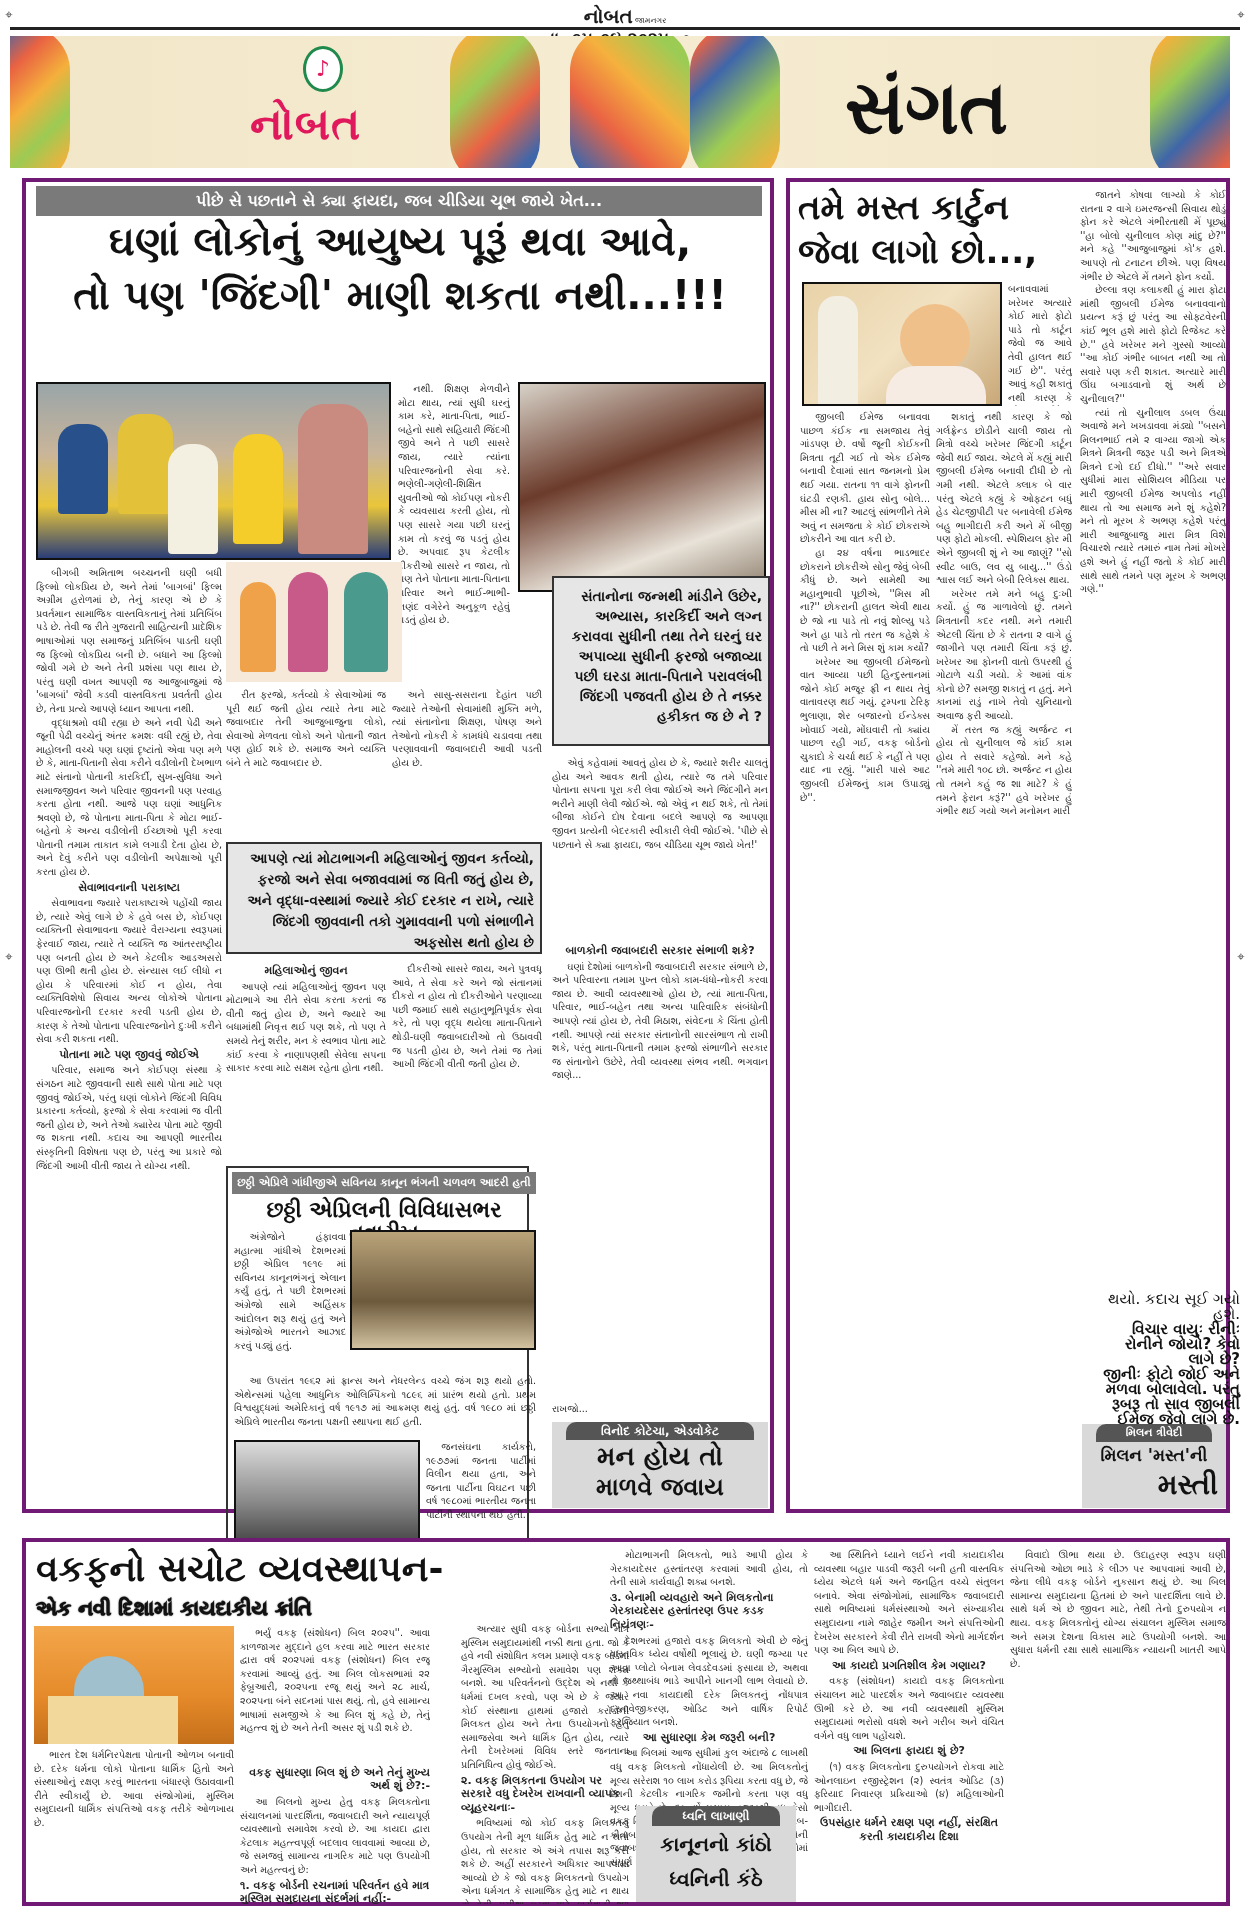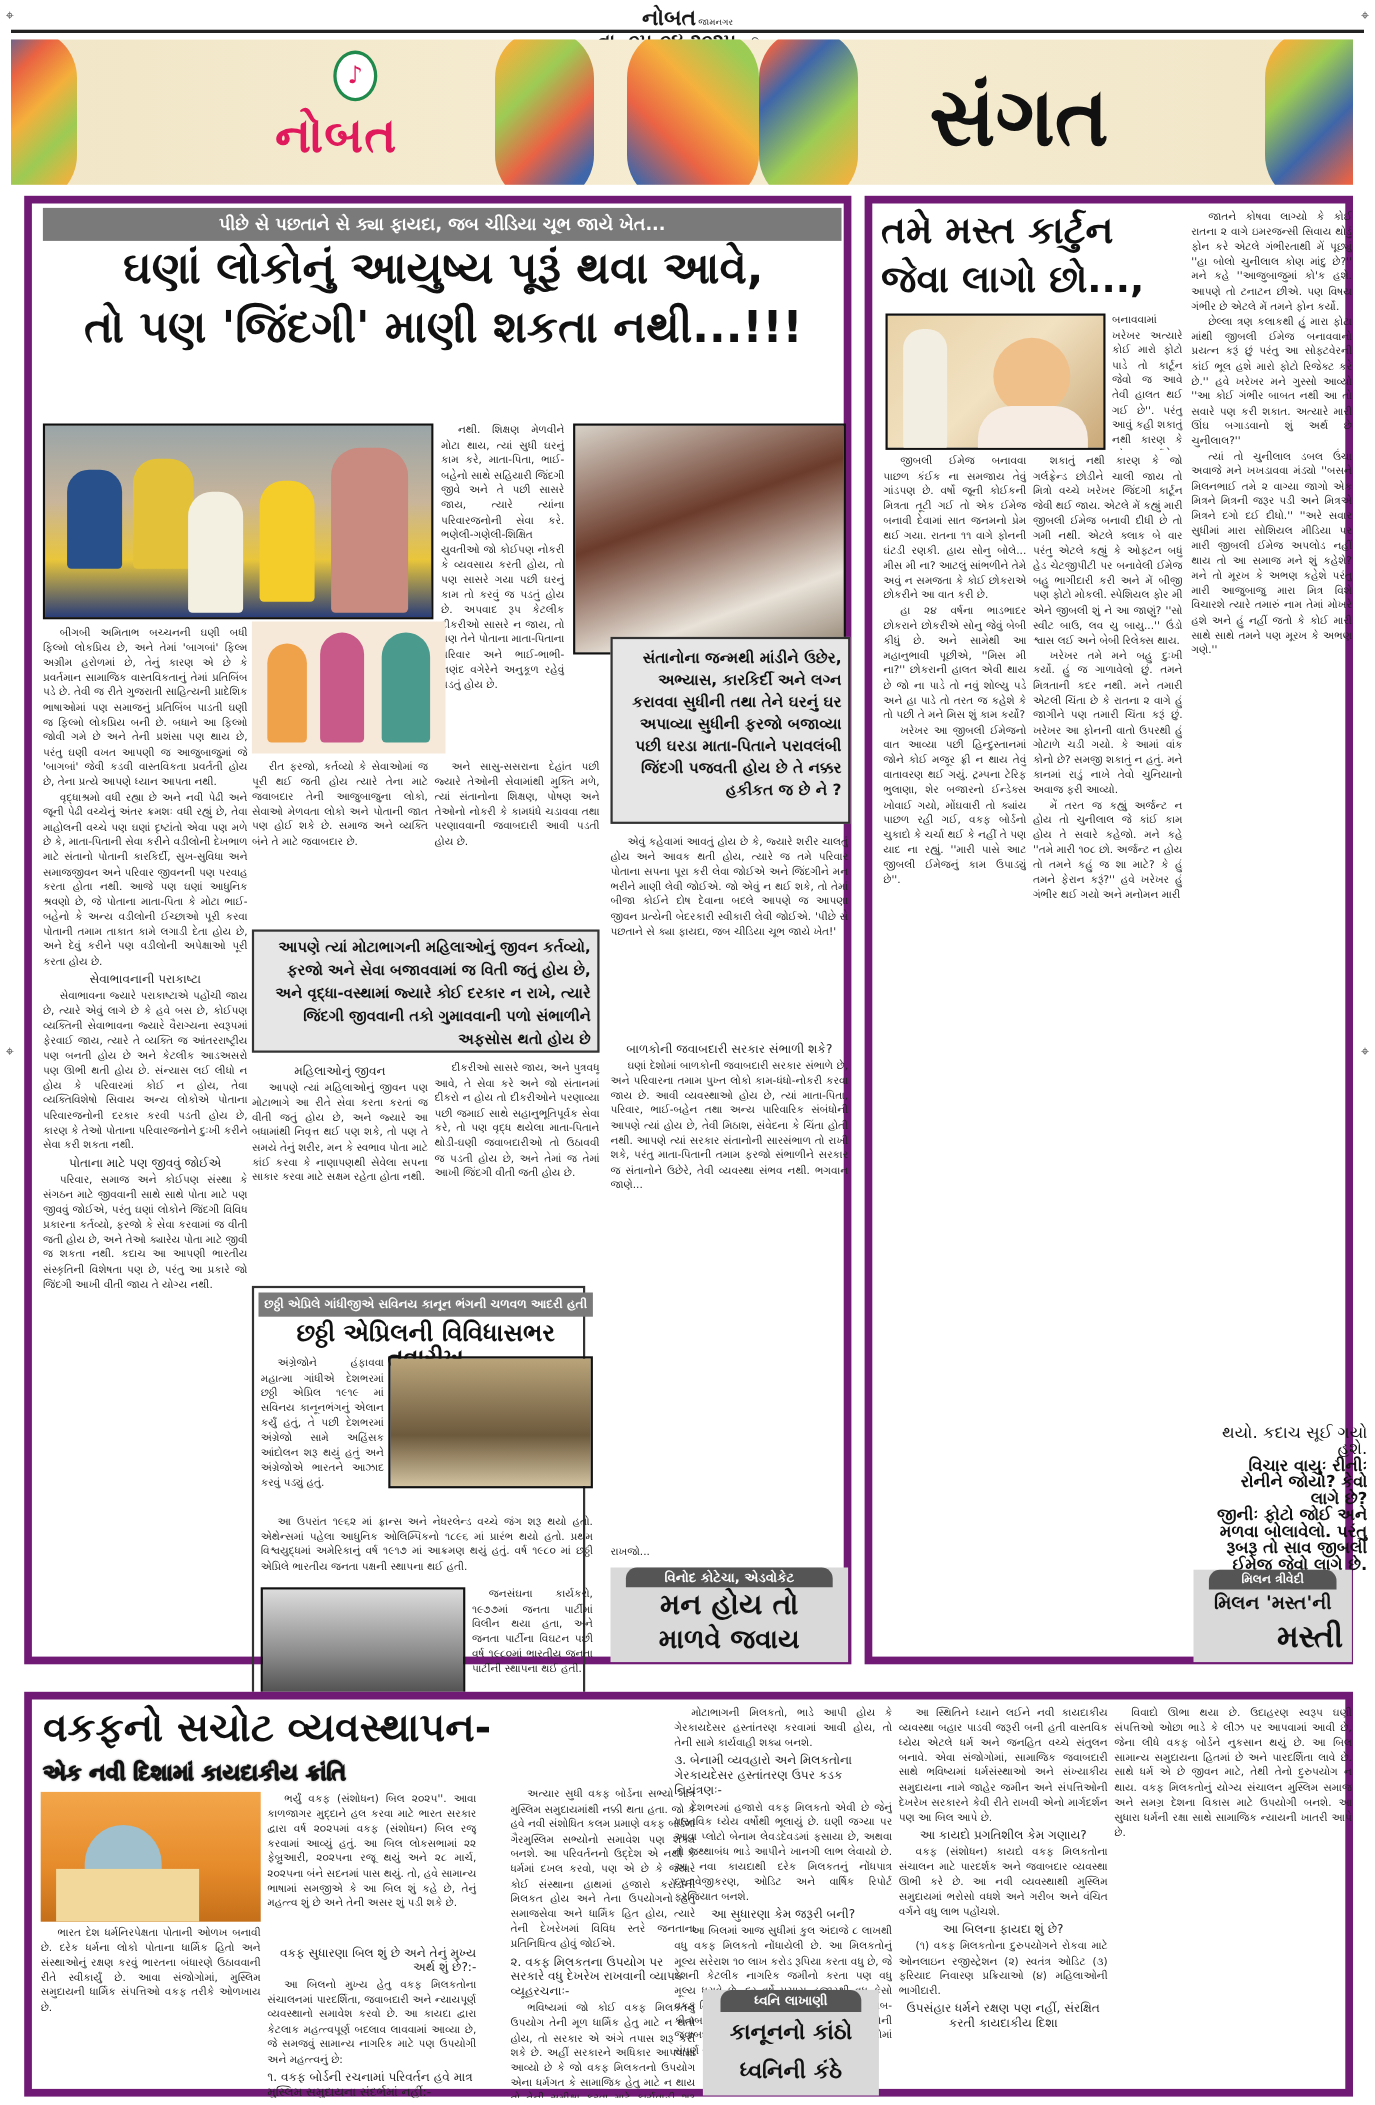--- a/index.html
+++ b/index.html
@@ -13,24 +13,24 @@
   .topbar .date { font-size: 17px; font-weight: bold; }
   .topbar .date small { font-size: 10px; font-weight: normal; }
   .topbar .page { font-size: 17px; font-weight: bold; }
   
   .mast { left: 10px; top: 36px; width: 1220px; height: 132px; background: linear-gradient(90deg,#f1e6c7,#f6ecd2 50%,#f1e6c7); overflow:hidden; }
   .swirl { position:absolute; top:-10px; width:90px; height:160px; border-radius: 45px; }
   .mast .logo { position:absolute; left: 240px; top: 62px; font-size: 44px; font-weight: bold; color: #e0185c; letter-spacing:1px; }
   .mast .emblem { position:absolute; left: 293px; top: 10px; width: 40px; height: 46px; border: 3px solid #1f8a4c; border-radius: 50%; background:#fff; color:#e0185c; font-size:22px; text-align:center; line-height:40px; }
   .mast .section { position:absolute; left: 835px; top: 28px; font-size: 74px; font-weight: bold; color: #111; }
   
-  .frame { border: 7px solid #701a75; background: #fff; padding-left: 16px; }
+  .frame { border: 4px solid #701a75; background: #fff; padding-left: 16px; }
   .col-text { font-size: 9.6px; line-height: 13.6px; text-align: justify; color:#222; overflow:hidden; }
   .col-text p { text-indent: 1.6em; }
-  .sub { font-weight: normal; text-align:center; font-size: 11px; margin: 2px 0; }
+  .sub { font-weight: bold; text-align:center; font-size: 11px; margin: 2px 0; }
   .kicker { background:#7a7a7a; color:#fff; font-weight:bold; text-align:center; }
   .quote { background:#e6e6e6; font-weight:bold; text-align:right; color:#111; }
   .photo { background:#888; border:2px solid #111; overflow:hidden; }
   .hl { font-weight: bold; color:#111; line-height: 1.05; }
   .namebox { background:#d9d9d9; text-align:center; color:#111; font-weight:bold; }
   .nametab { background:#555; color:#fff; font-weight:bold; text-align:center; border-radius: 10px 10px 0 0; }
 </style>
 </head>
 <body>
 

